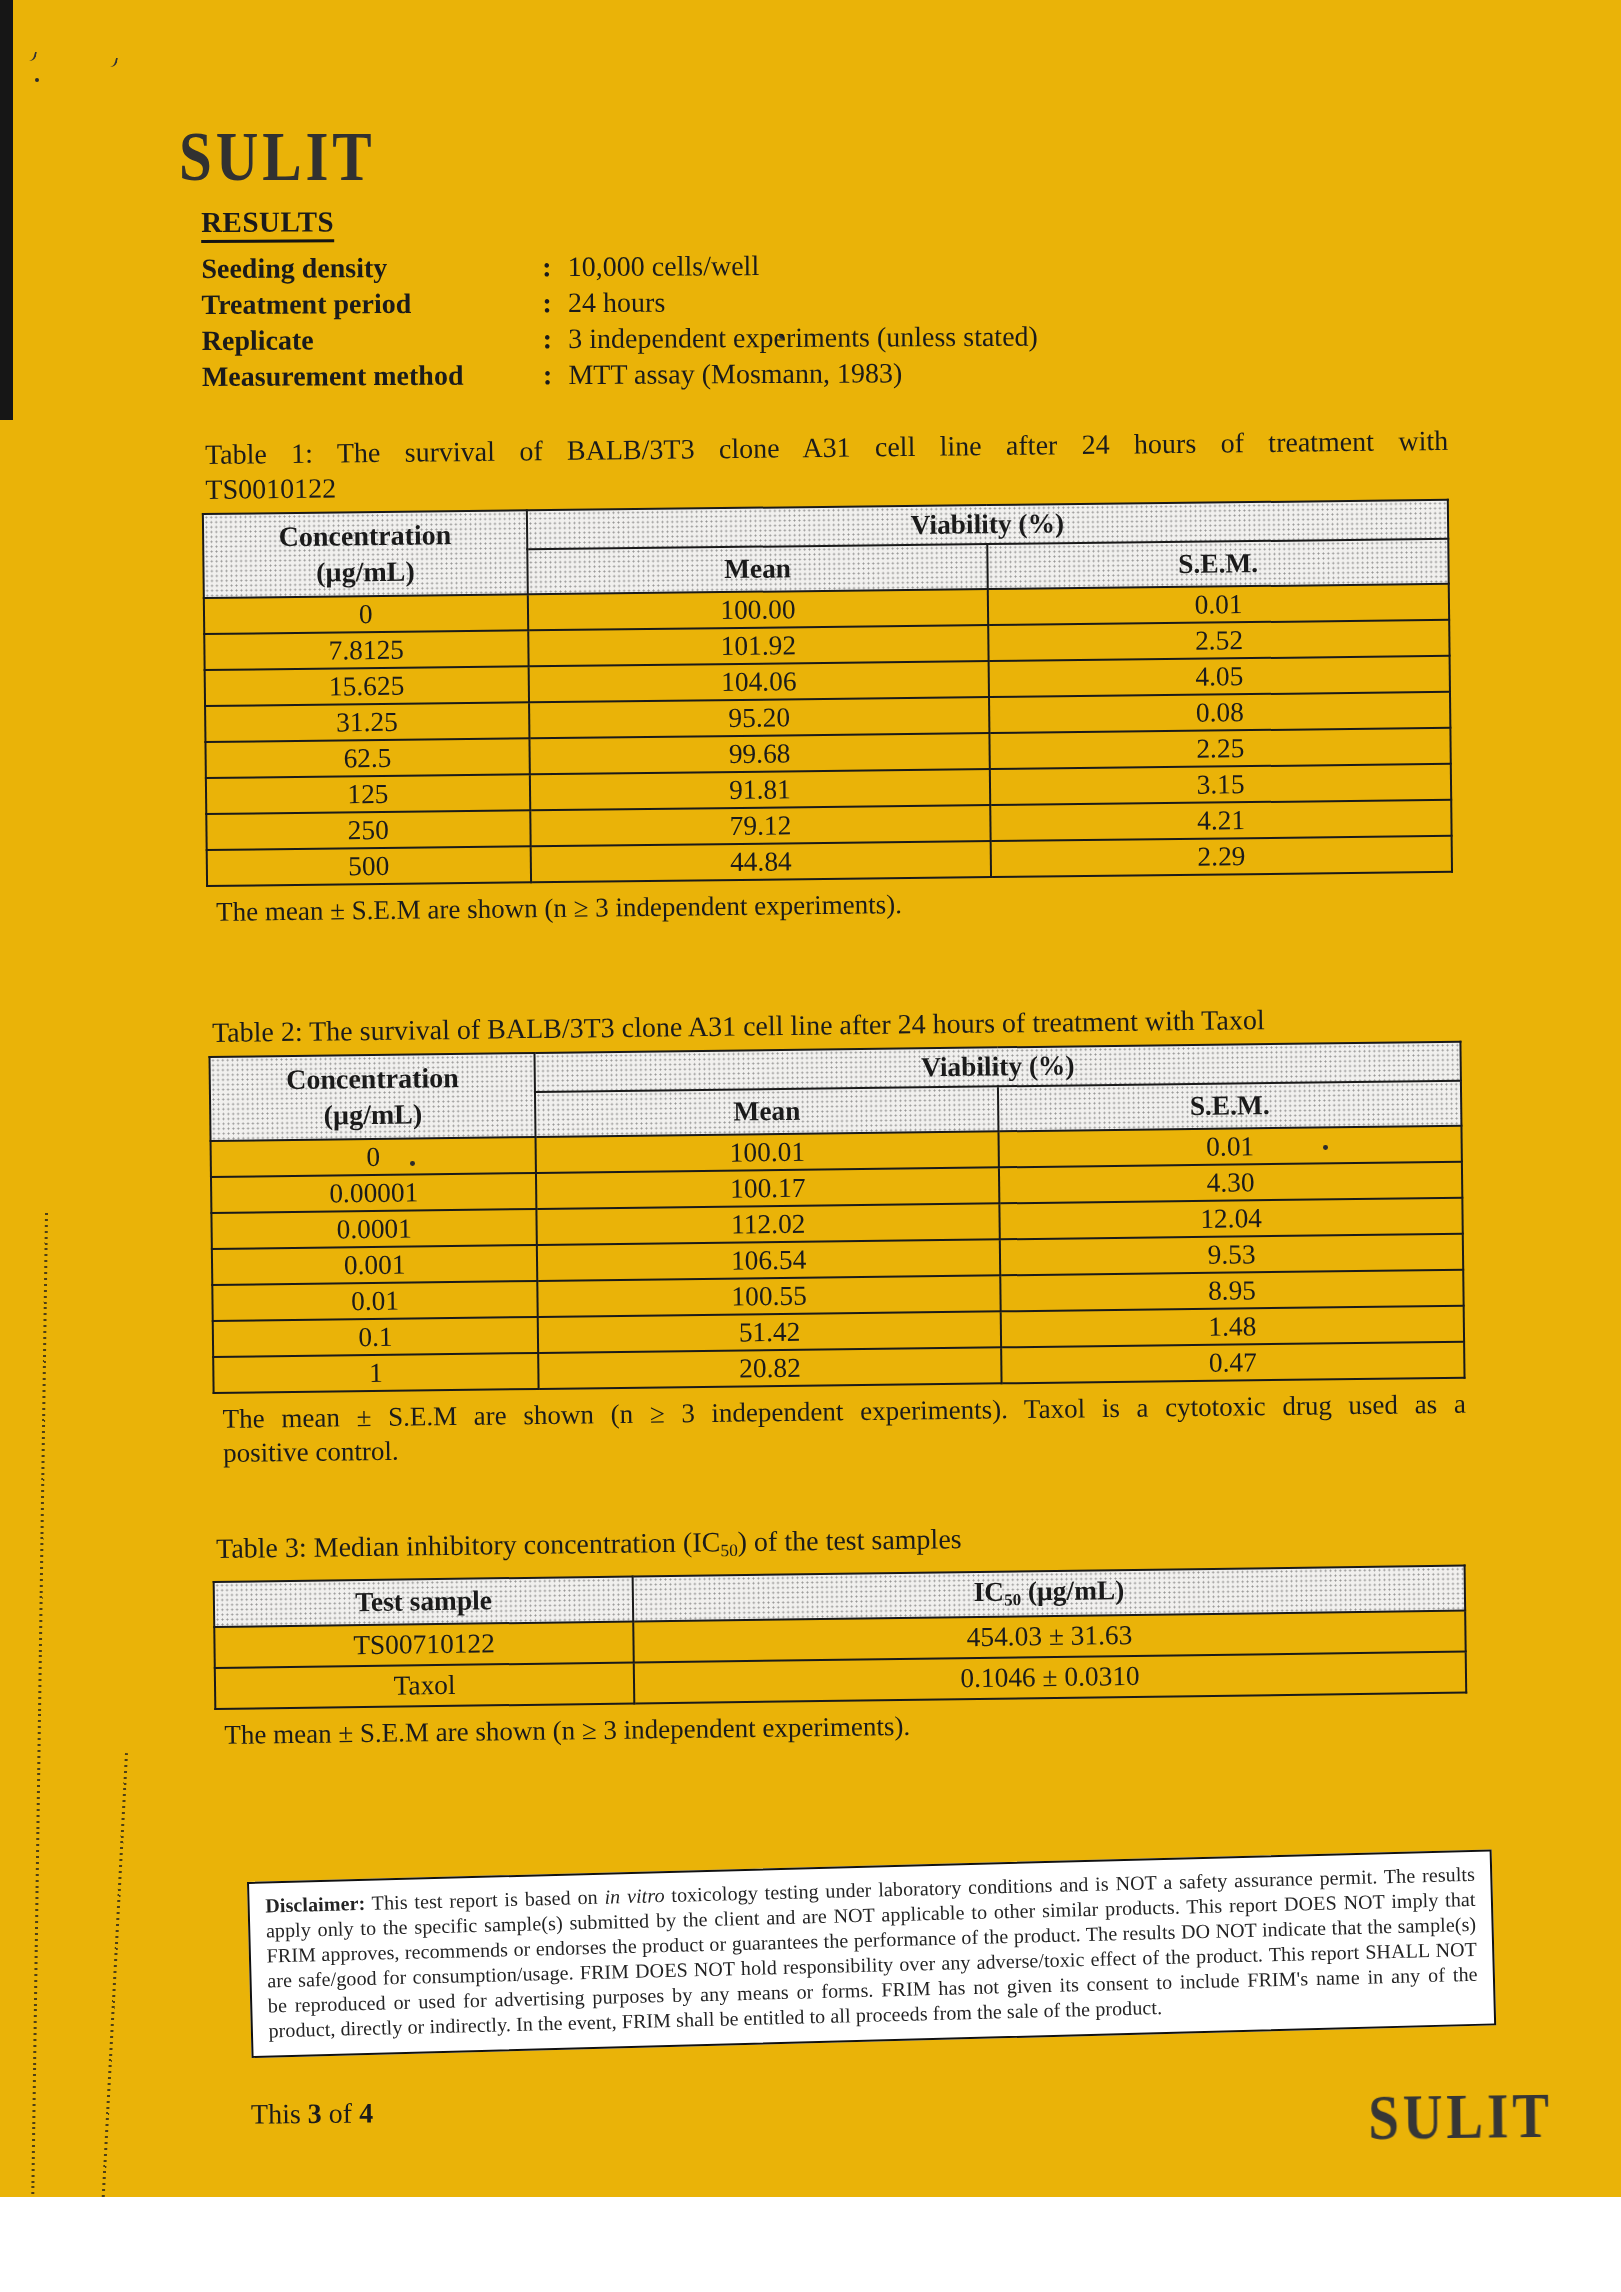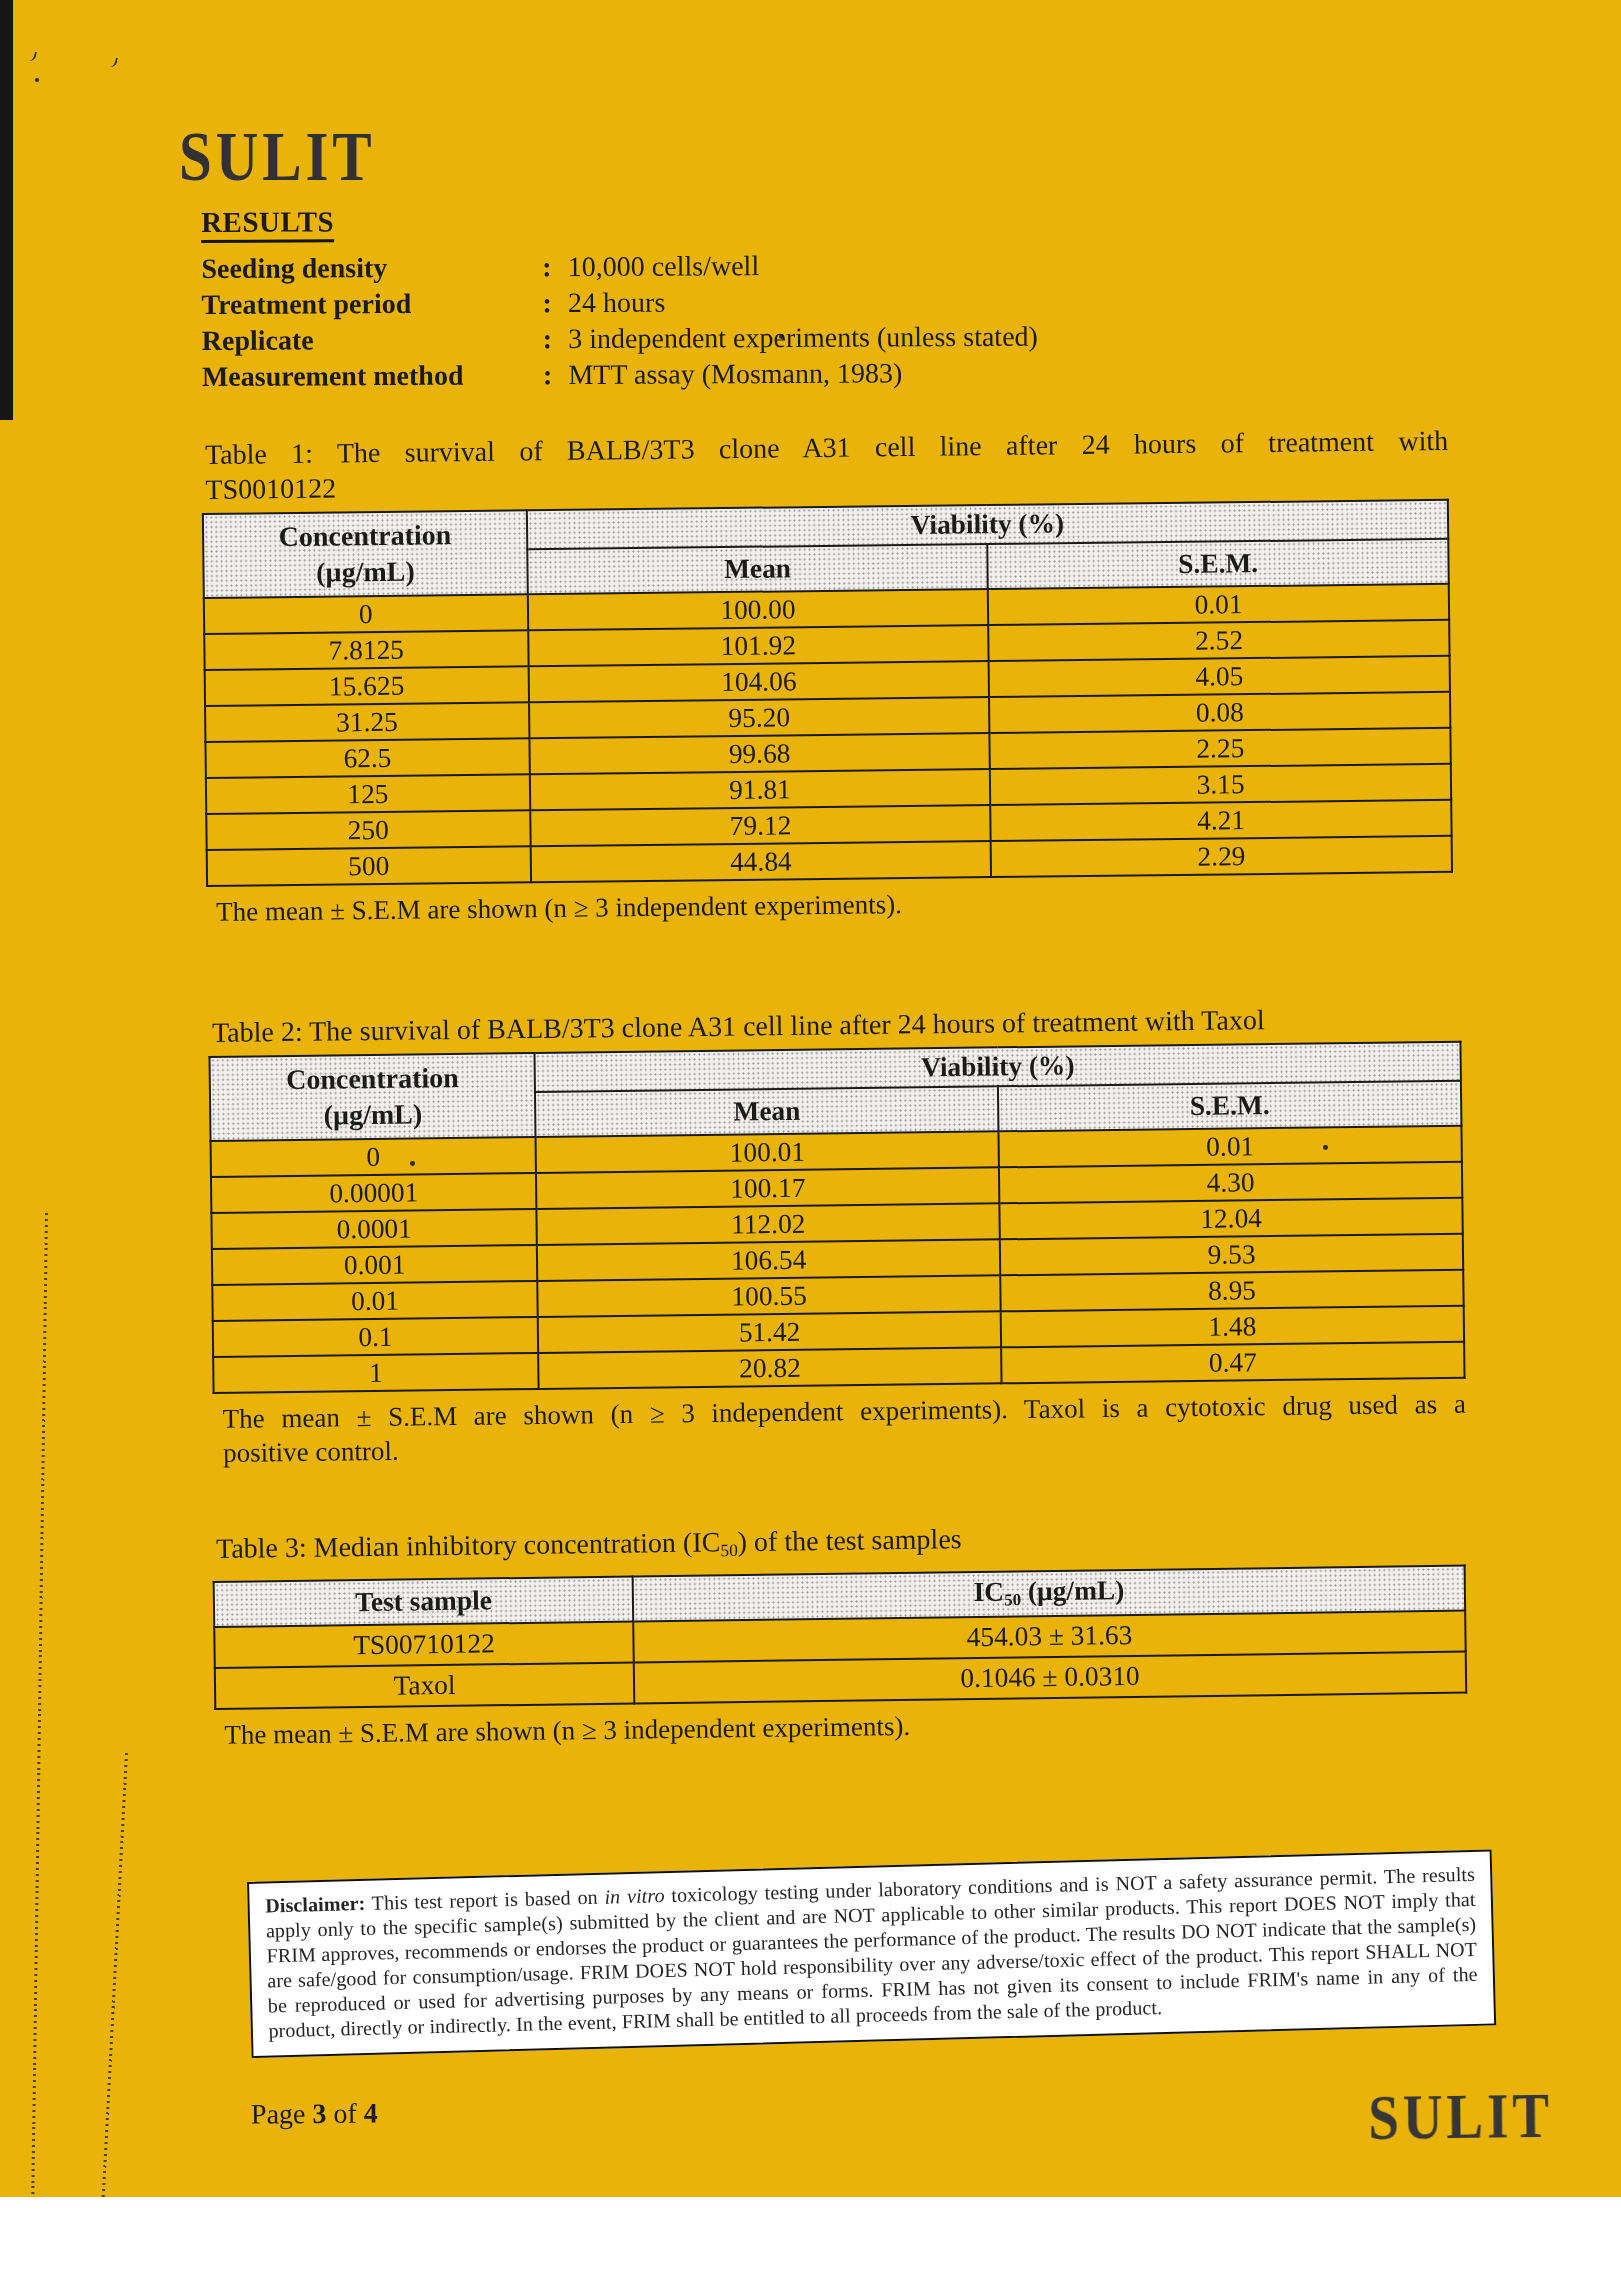--- a/index.html
+++ b/index.html
@@ -287,18 +287,18 @@
           </tr>
         </tbody>
     </table>
     <div class="footnote">The mean ± S.E.M are shown (n ≥ 3 independent experiments).</div>
   </div>
 
   <div class="disclaimer-box">
     <div class="disclaimer-text"><b>Disclaimer:</b><span> This test report is based on </span><i>in vitro</i><span> toxicology testing under laboratory conditions and is NOT a safety assurance permit. The results apply only to the specific sample(s) submitted by the client and are NOT applicable to other similar products. This report DOES NOT imply that FRIM approves, recommends or endorses the product or guarantees the performance of the product. The results DO NOT indicate that the sample(s) are safe/good for consumption/usage. FRIM DOES NOT hold responsibility over any adverse/toxic effect of the product. This report SHALL NOT be reproduced or used for advertising purposes by any means or forms. FRIM has not given its consent to include FRIM's name in any of the product, directly or indirectly. In the event, FRIM shall be entitled to all proceeds from the sale of the product.</span></div>
   </div>
 
-  <div class="page-footer"><span>Page </span><span class="bold">3</span><span> of </span><span class="bold">4</span></div>
+  <div class="page-footer"><span>This </span><span class="bold">3</span><span> of </span><span class="bold">4</span></div>
 
   <div class="stamp stamp-bottom">SULIT</div>
 
 </div>
 
 
 </body></html>

